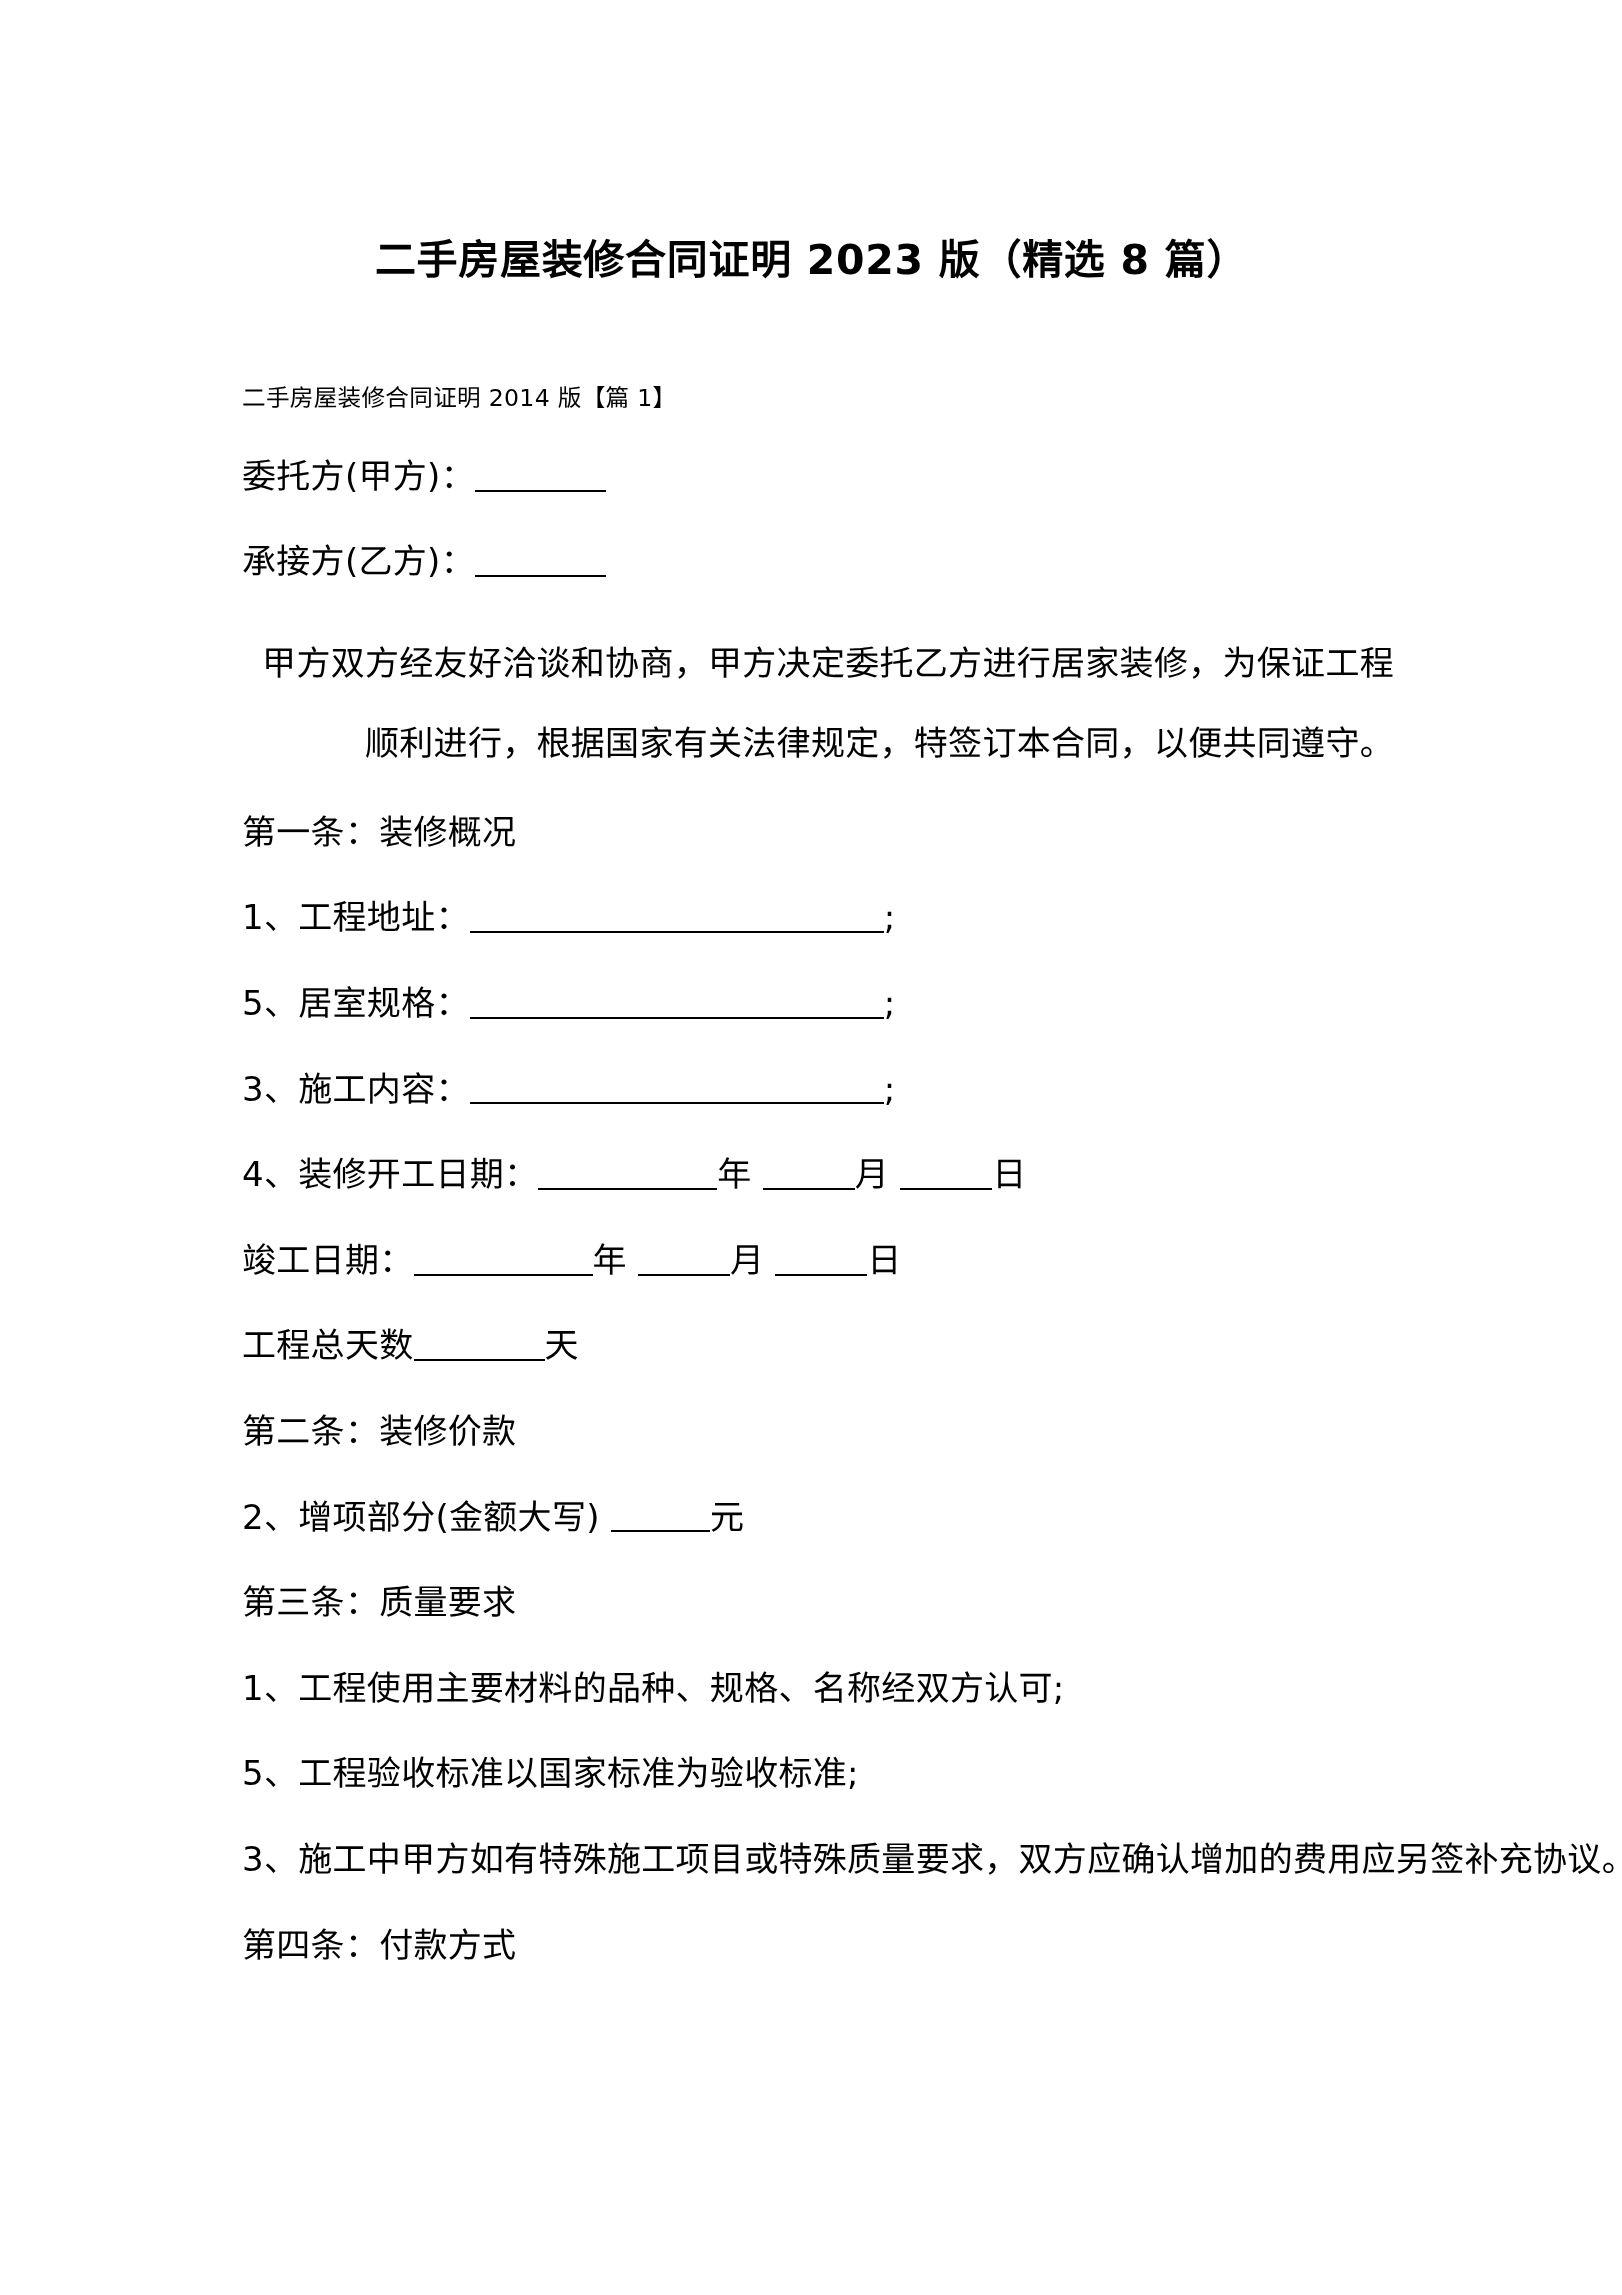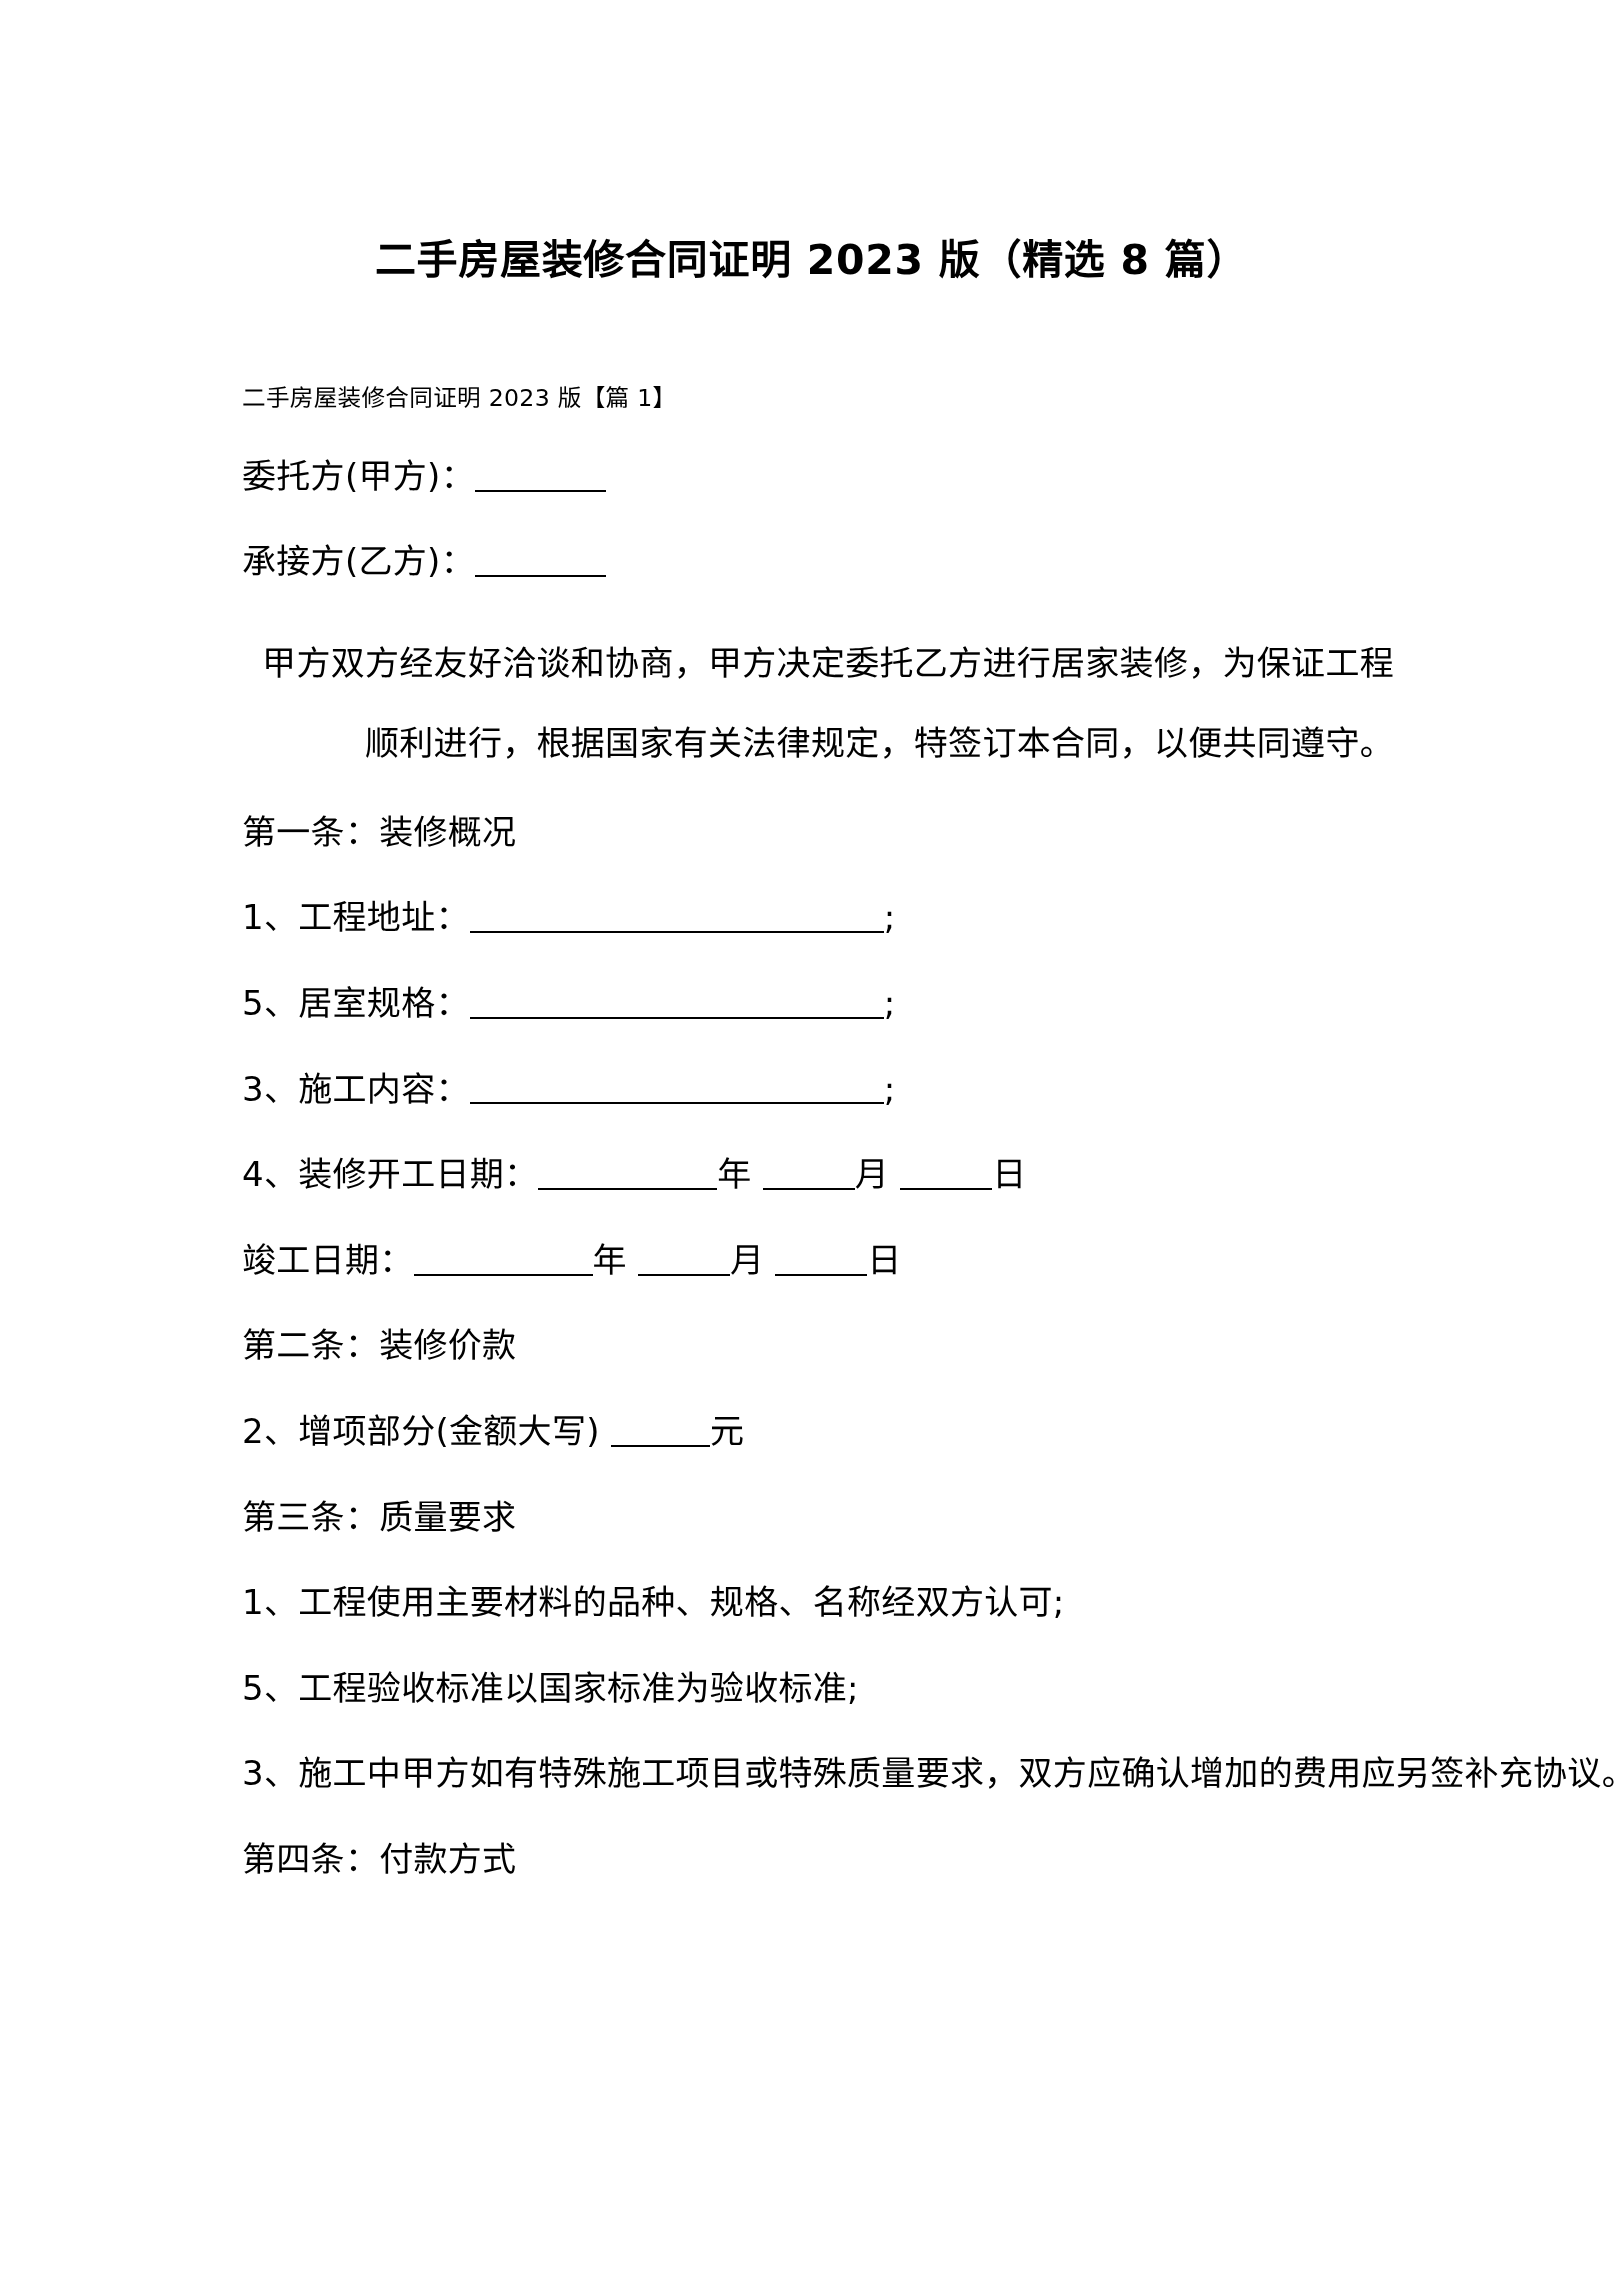--- a/index.html
+++ b/index.html
@@ -84,21 +84,21 @@
 </style>
 </head>
 <body>
 
 <div class="page">
 
   <h1 class="doc-title">二手房屋装修合同证明 2023 版（精选 8 篇）</h1>
 
   <div class="content">
 
-    <p class="subtitle">二手房屋装修合同证明 2023 版【篇 1】</p>
+    <p class="subtitle">二手房屋装修合同证明 2014 版【篇 1】</p>
 
     <p class="para">
       <span>委托方(甲方)：</span><span class="blank w-name"></span>
     </p>
 
     <p class="para">
       <span>承接方(乙方)：</span><span class="blank w-name"></span>
     </p>
 
     <p class="para wrap">甲方双方经友好洽谈和协商，甲方决定委托乙方进行居家装修，为保证工程顺利进行，根据国家有关法律规定，特签订本合同，以便共同遵守。</p>
@@ -118,20 +118,23 @@
     </p>
 
     <p class="para">
       <span>4、装修开工日期：</span><span class="blank w-year"></span><span>年</span>&nbsp;<span class="blank w-month"></span><span>月</span>&nbsp;<span class="blank w-day"></span><span>日</span>
     </p>
 
     <p class="para">
       <span>竣工日期：</span><span class="blank w-year"></span><span>年</span>&nbsp;<span class="blank w-month"></span><span>月</span>&nbsp;<span class="blank w-day"></span><span>日</span>
     </p>
 
+    <p class="para">
+      <span>工程总天数</span><span class="blank w-days"></span><span>天</span>
+    </p>
 
     <p class="para">第二条：装修价款</p>
 
 
     <p class="para">
       <span>2、增项部分(金额大写)</span>&nbsp;<span class="blank w-money"></span><span>元</span>
     </p>
 
     <p class="para">第三条：质量要求</p>
 

